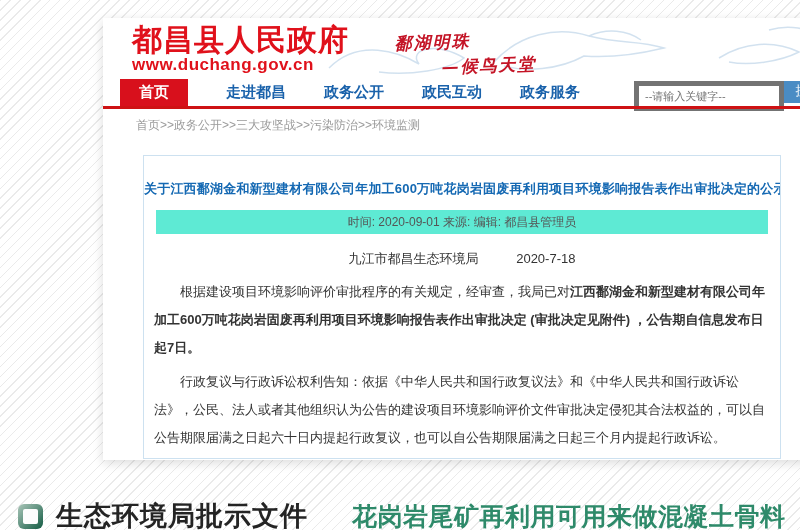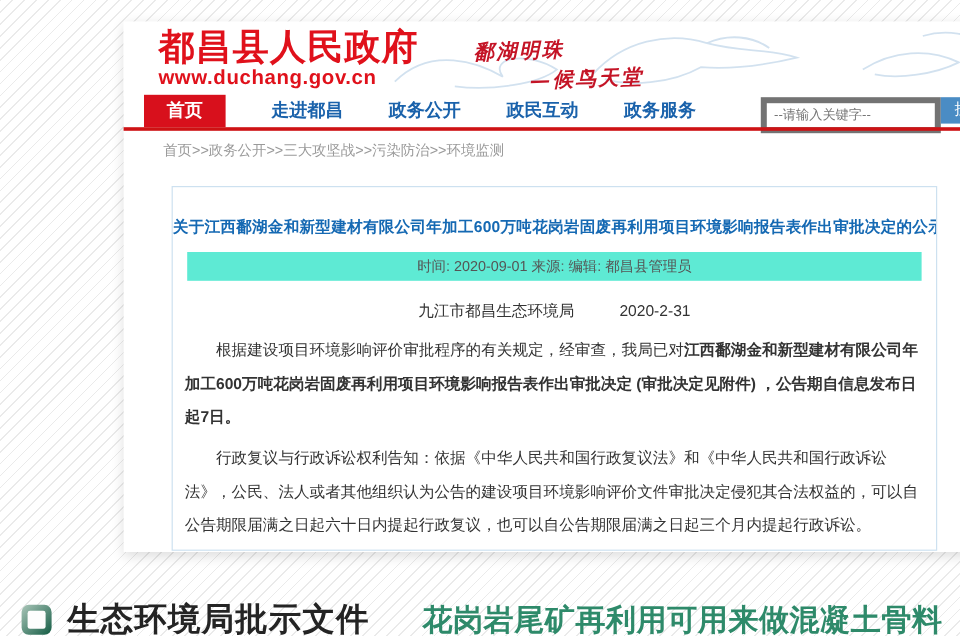--- a/index.html
+++ b/index.html
@@ -97,21 +97,21 @@
 
   <div class="red-line"></div>
 
   <div class="breadcrumb">首页&gt;&gt;政务公开&gt;&gt;三大攻坚战&gt;&gt;污染防治&gt;&gt;环境监测</div>
 
   <div class="article-box">
     <div class="art-title">关于江西鄱湖金和新型建材有限公司年加工600万吨花岗岩固废再利用项目环境影响报告表作出审批决定的公示</div>
     <div class="art-meta">时间: 2020-09-01 来源:  编辑: 都昌县管理员</div>
     <div class="art-byline">
       <span class="org">九江市都昌生态环境局</span>
-      <span>2020-2-31</span>
+      <span>2020-7-18</span>
     </div>
     <div class="art-body">
       <p><span>根据建设项目环境影响评价审批程序的有关规定，经审查，我局已对</span><b>江西鄱湖金和新型建材有限公司年加工600万吨花岗岩固废再利用项目环境影响报告表作出审批决定 (审批决定见附件) ，公告期自信息发布日起7日。</b></p>
       <p>行政复议与行政诉讼权利告知：依据《中华人民共和国行政复议法》和《中华人民共和国行政诉讼法》，公民、法人或者其他组织认为公告的建设项目环境影响评价文件审批决定侵犯其合法权益的，可以自公告期限届满之日起六十日内提起行政复议，也可以自公告期限届满之日起三个月内提起行政诉讼。</p>
       <p>联系电话: 0792-2322620 (郭工)</p>
     </div>
   </div>
 
 </div>
 

